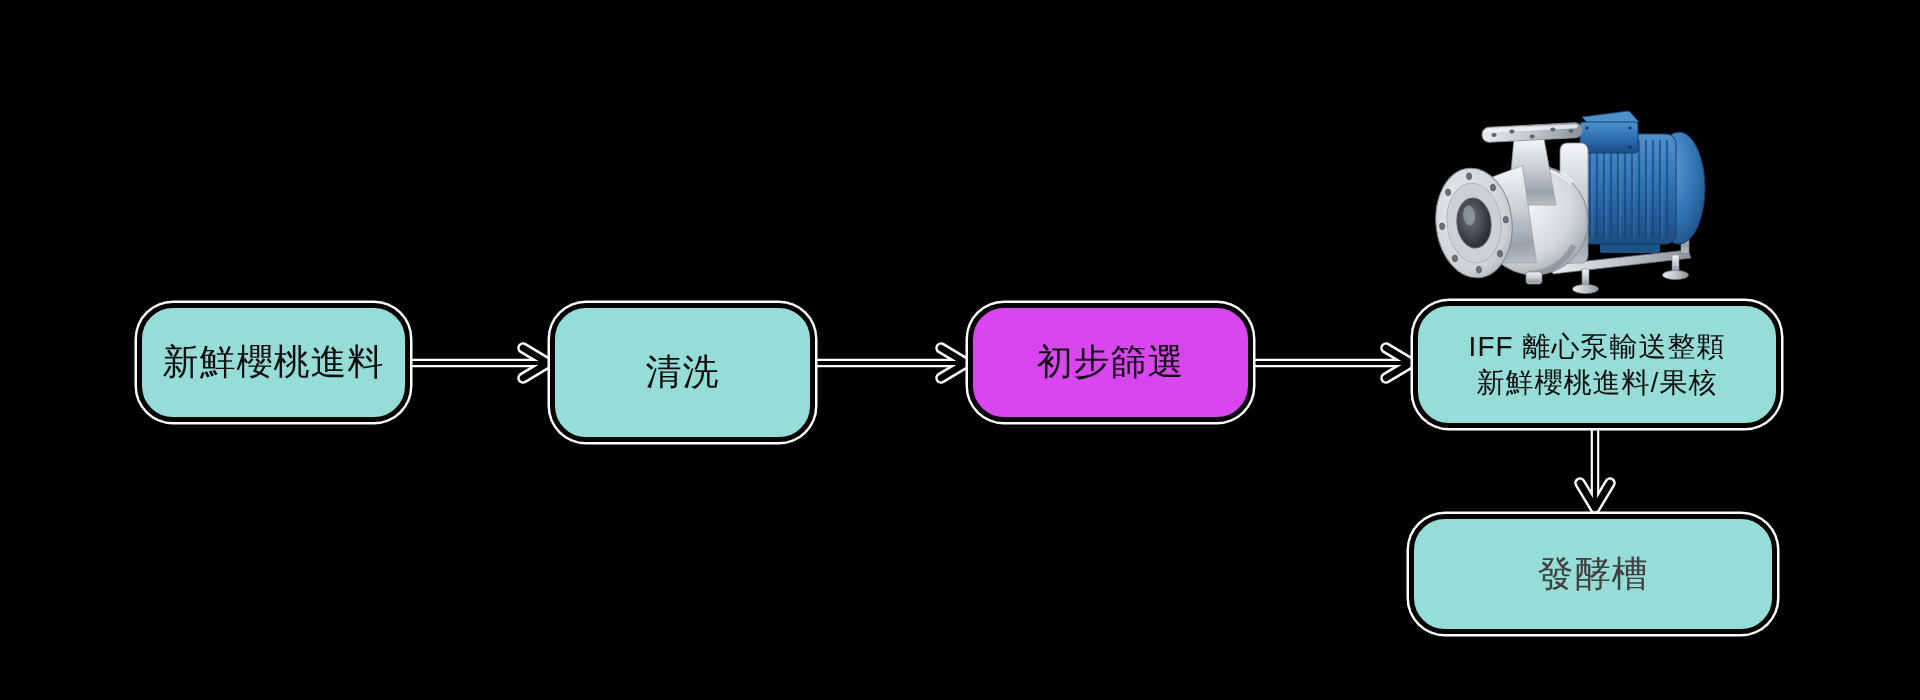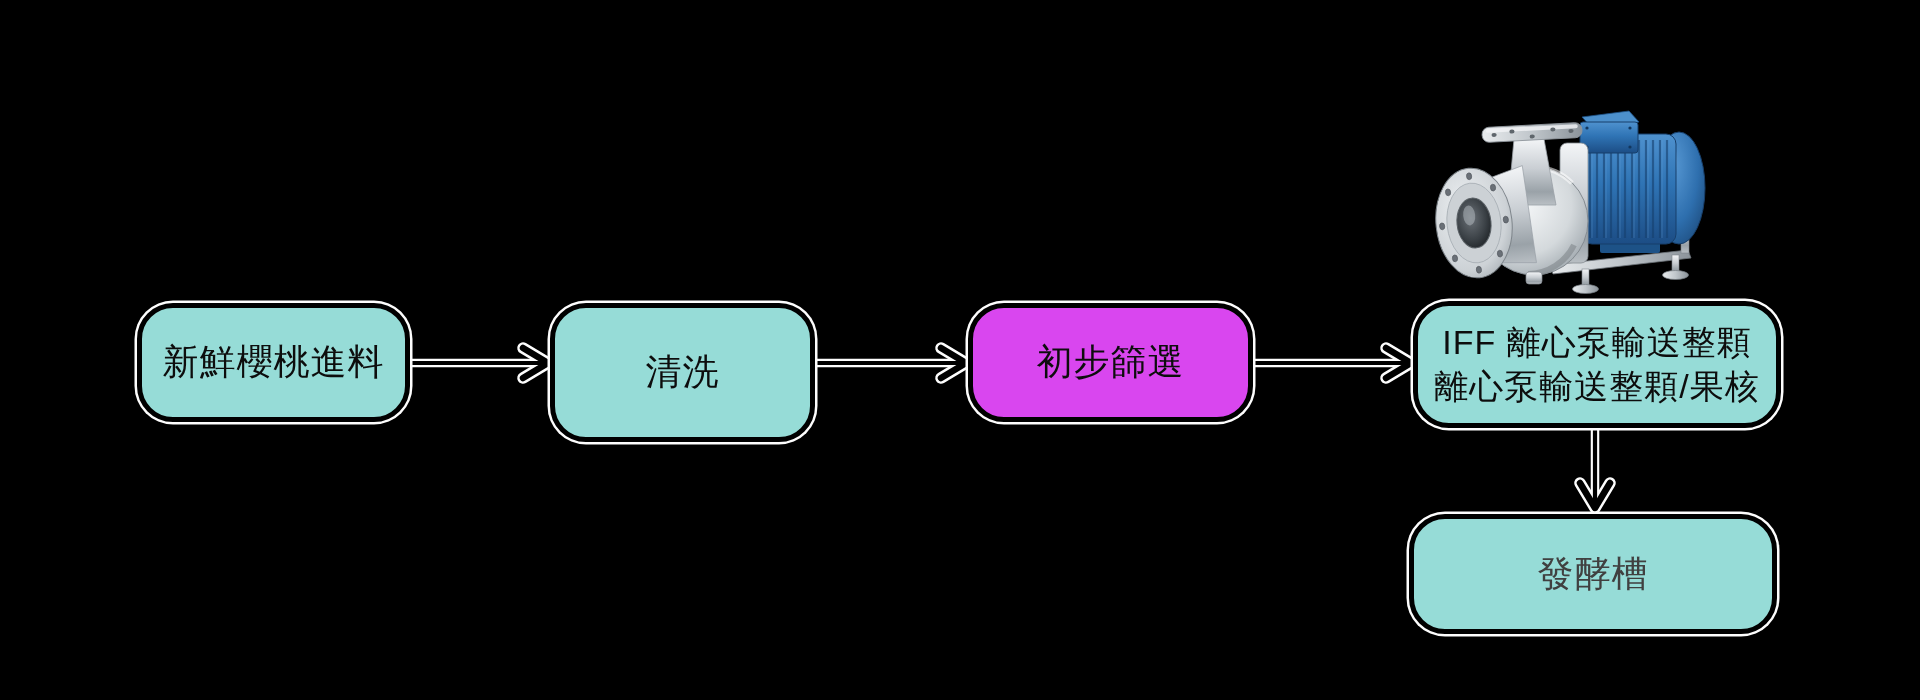--- a/index.html
+++ b/index.html
@@ -12,21 +12,21 @@
     position:absolute;
     background:#96dcd7;
     border:5px solid #6d28d9;
     border-radius:36px;
     box-shadow:0 0 0 2.5px #fdfdfd;
     display:flex;flex-direction:column;align-items:center;justify-content:center;
     color:#0d0d0d;font-size:36px;font-weight:500;text-align:center;
     box-sizing:border-box;line-height:1.28;letter-spacing:1px;
   }
   .node .lbl{display:block;white-space:nowrap;}
-  #node-iff-pump{font-size:34px;}
+  #node-iff-pump{font-size:28px;}
   .pump{position:absolute;left:1432px;top:55px;width:280px;height:243px;}
 </style>
 </head>
 <body>
 
 <div class="canvas">
 
   <svg class="edges" viewBox="0 0 1920 700">
     <g stroke-linecap="round" stroke-linejoin="round" fill="none">
       <line x1="411" y1="363" x2="546" y2="363" stroke="#fdfdfd" stroke-width="8.5"></line>
@@ -61,21 +61,21 @@
   <div class="node" id="node-washing" style="left: 550px; top: 303px; width: 265px; height: 139px; background: rgb(150, 220, 215); border-color: rgb(0, 0, 0); color: rgb(13, 13, 13); box-shadow: rgb(253, 253, 253) 0px 0px 0px 2.5px;">
     <span class="lbl">清洗</span>
   </div>
 
   <div class="node" id="node-initial-screening" style="left: 968px; top: 303px; width: 285px; height: 119px; background: #d946ef; border-color: rgb(0, 0, 0); color: rgb(13, 13, 13); box-shadow: rgb(253, 253, 253) 0px 0px 0px 2.5px;">
     <span class="lbl">初步篩選</span>
   </div>
 
   <div class="node" id="node-iff-pump" style="left: 1413px; top: 301px; width: 368px; height: 127px; background: rgb(150, 220, 215); border-color: rgb(0, 0, 0); color: rgb(13, 13, 13); box-shadow: rgb(253, 253, 253) 0px 0px 0px 2.5px;">
     <span class="lbl">IFF 離心泵輸送整顆</span>
-    <span class="lbl">離心泵輸送整顆/果核</span>
+    <span class="lbl">新鮮櫻桃進料/果核</span>
   </div>
 
   <div class="node" id="node-fermentation-tank" style="left: 1409px; top: 514px; width: 368px; height: 120px; background: rgb(150, 220, 215); border-color: rgb(0, 0, 0); color: #404040; box-shadow: rgb(253, 253, 253) 0px 0px 0px 2.5px;">
     <span class="lbl">發酵槽</span>
   </div>
 
   <svg class="pump" viewBox="0 0 280 243">
     <defs>
       <linearGradient id="steelV" x1="0" y1="0" x2="0" y2="1">
         <stop offset="0" stop-color="#f3f5f7"></stop>

